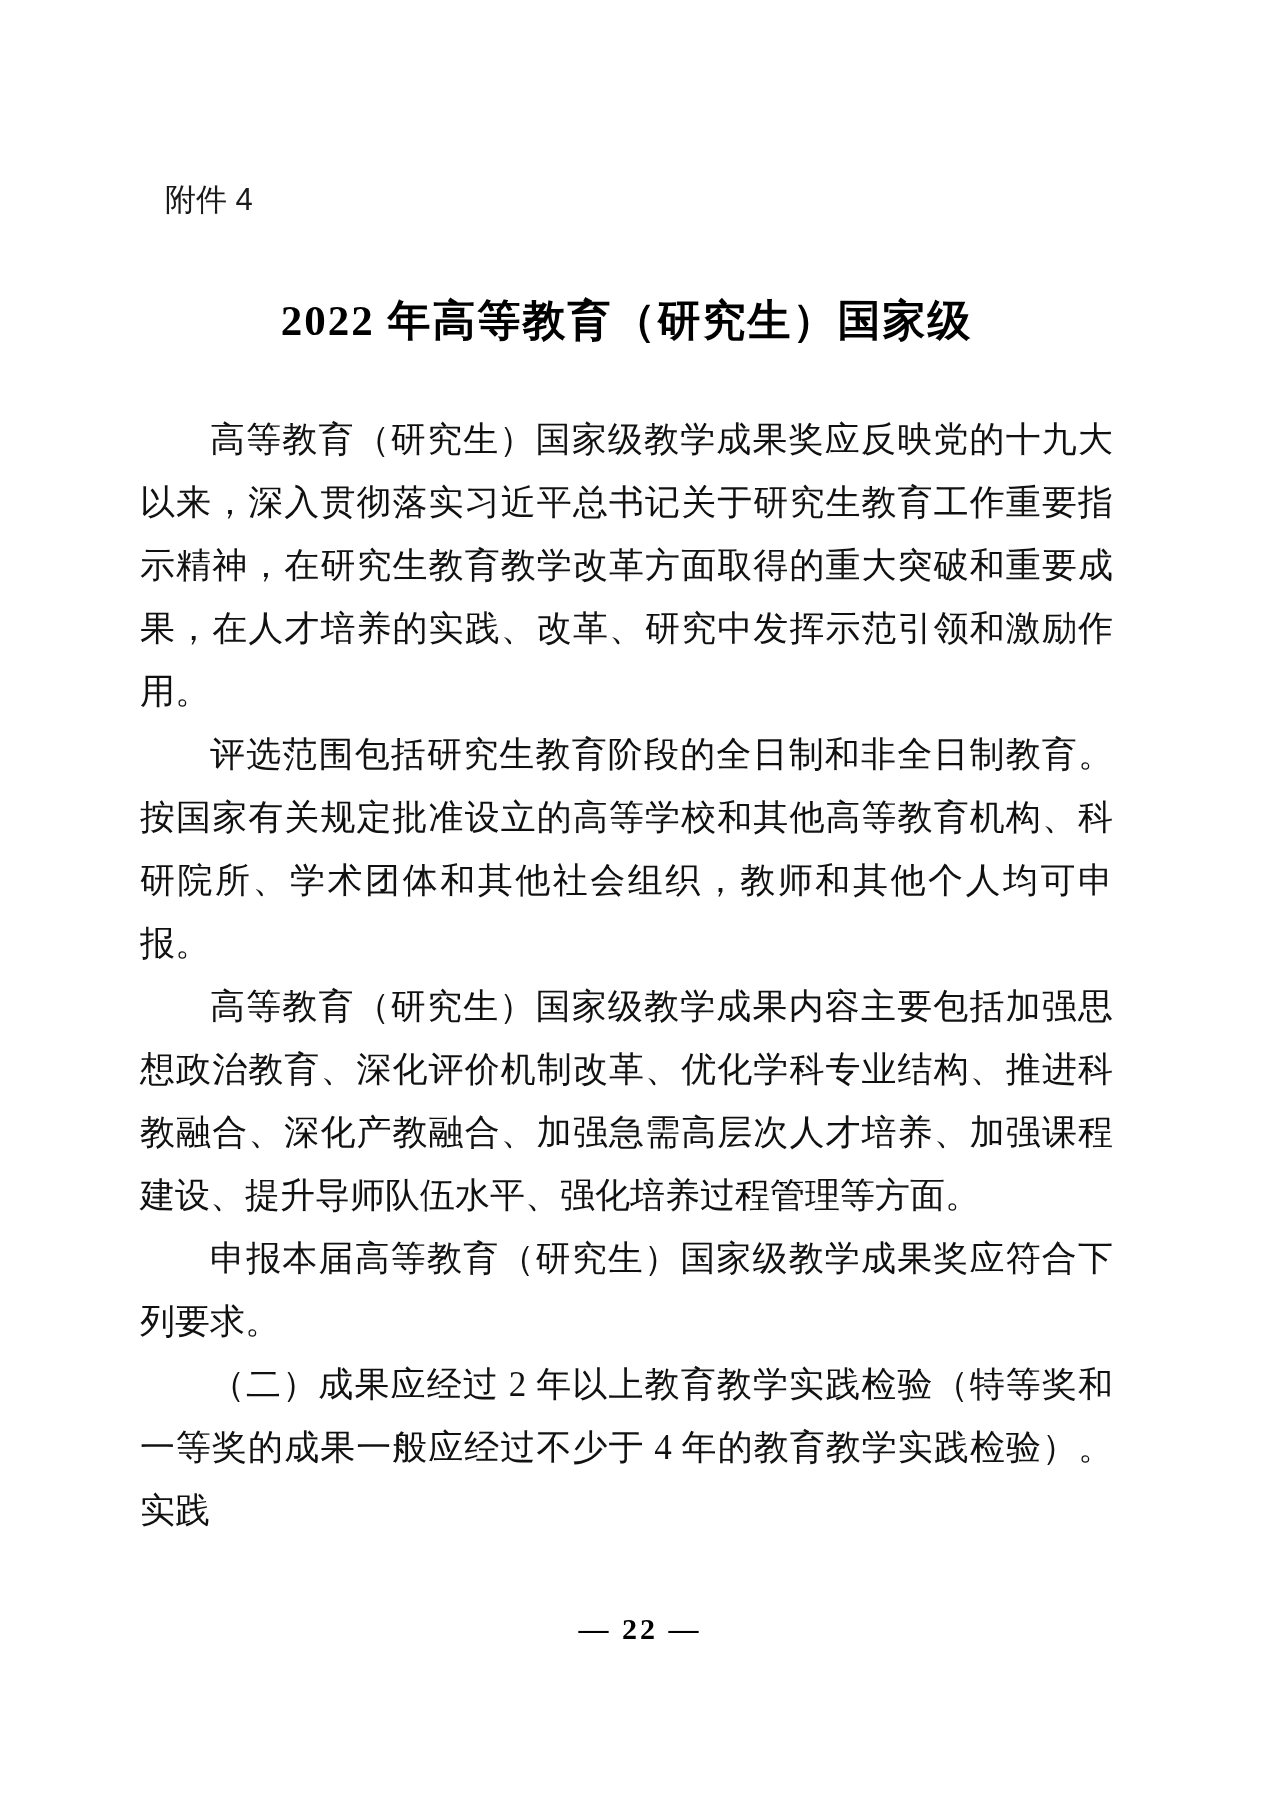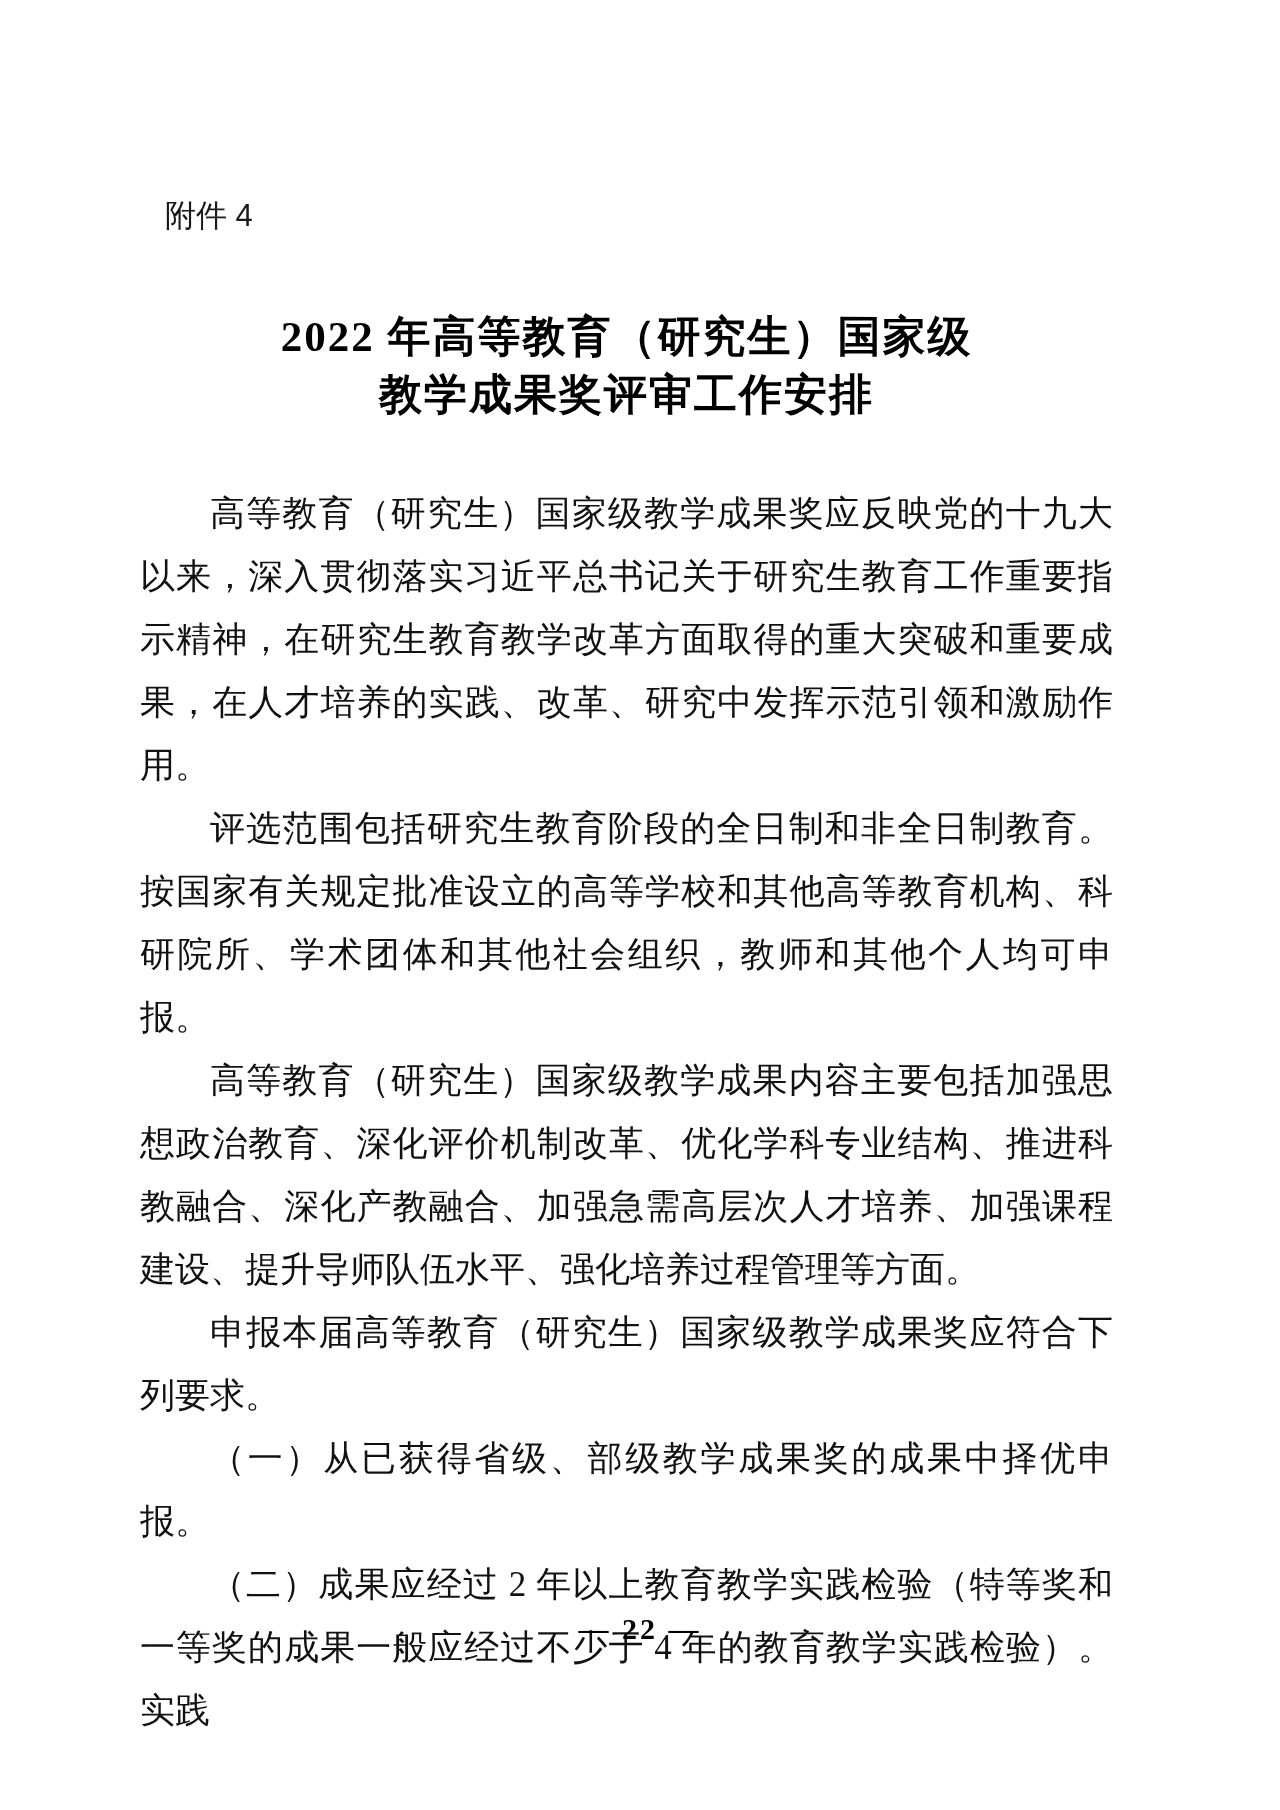--- a/index.html
+++ b/index.html
@@ -18,21 +18,20 @@
     padding: 182px 167px 0 140px;
     font-family: "Liberation Serif", "DejaVu Serif", serif;
     overflow: hidden;
   }
   .attachment {
     font-family: "Liberation Sans", "DejaVu Sans", sans-serif;
     font-size: 31px;
     line-height: 36px;
     margin-left: 25px;
     color: #1a1a1a;
-    margin-top: 16px;
   }
   .title {
     margin: 74px 0 0 0;
     text-align: center;
     font-size: 43px;
     line-height: 58px;
     font-weight: bold;
     letter-spacing: 2px;
     color: #000000;
     font-family: "Liberation Serif", "DejaVu Serif", serif;
@@ -74,36 +73,34 @@
 </style>
 </head>
 <body>
 
 <div class="page">
 
   <div class="attachment">附件 4</div>
 
   <h1 class="title">
     <span class="title-line">2022 年高等教育（研究生）国家级</span>
-    <span class="title-line">教学成果奖评审工作安排</span>
   </h1>
 
   <div class="doc-body">
 
 
     <p class="para">高等教育（研究生）国家级教学成果奖应反映党的十九大以来，深入贯彻落实习近平总书记关于研究生教育工作重要指示精神，在研究生教育教学改革方面取得的重大突破和重要成果，在人才培养的实践、改革、研究中发挥示范引领和激励作用。</p>
 
     <p class="para">评选范围包括研究生教育阶段的全日制和非全日制教育。按国家有关规定批准设立的高等学校和其他高等教育机构、科研院所、学术团体和其他社会组织，教师和其他个人均可申报。</p>
 
     <p class="para">高等教育（研究生）国家级教学成果内容主要包括加强思想政治教育、深化评价机制改革、优化学科专业结构、推进科教融合、深化产教融合、加强急需高层次人才培养、加强课程建设、提升导师队伍水平、强化培养过程管理等方面。</p>
 
 
     <p class="para">申报本届高等教育（研究生）国家级教学成果奖应符合下列要求。</p>
 
-    <p class="para">（一）从已获得省级、部级教学成果奖的成果中择优申报。</p>
 
     <p class="para">（二）成果应经过 2 年以上教育教学实践检验（特等奖和一等奖的成果一般应经过不少于 4 年的教育教学实践检验）。实践</p>
 
   </div>
 
   <div class="footer">— 22 —</div>
 
 </div>
 
 </body></html>

